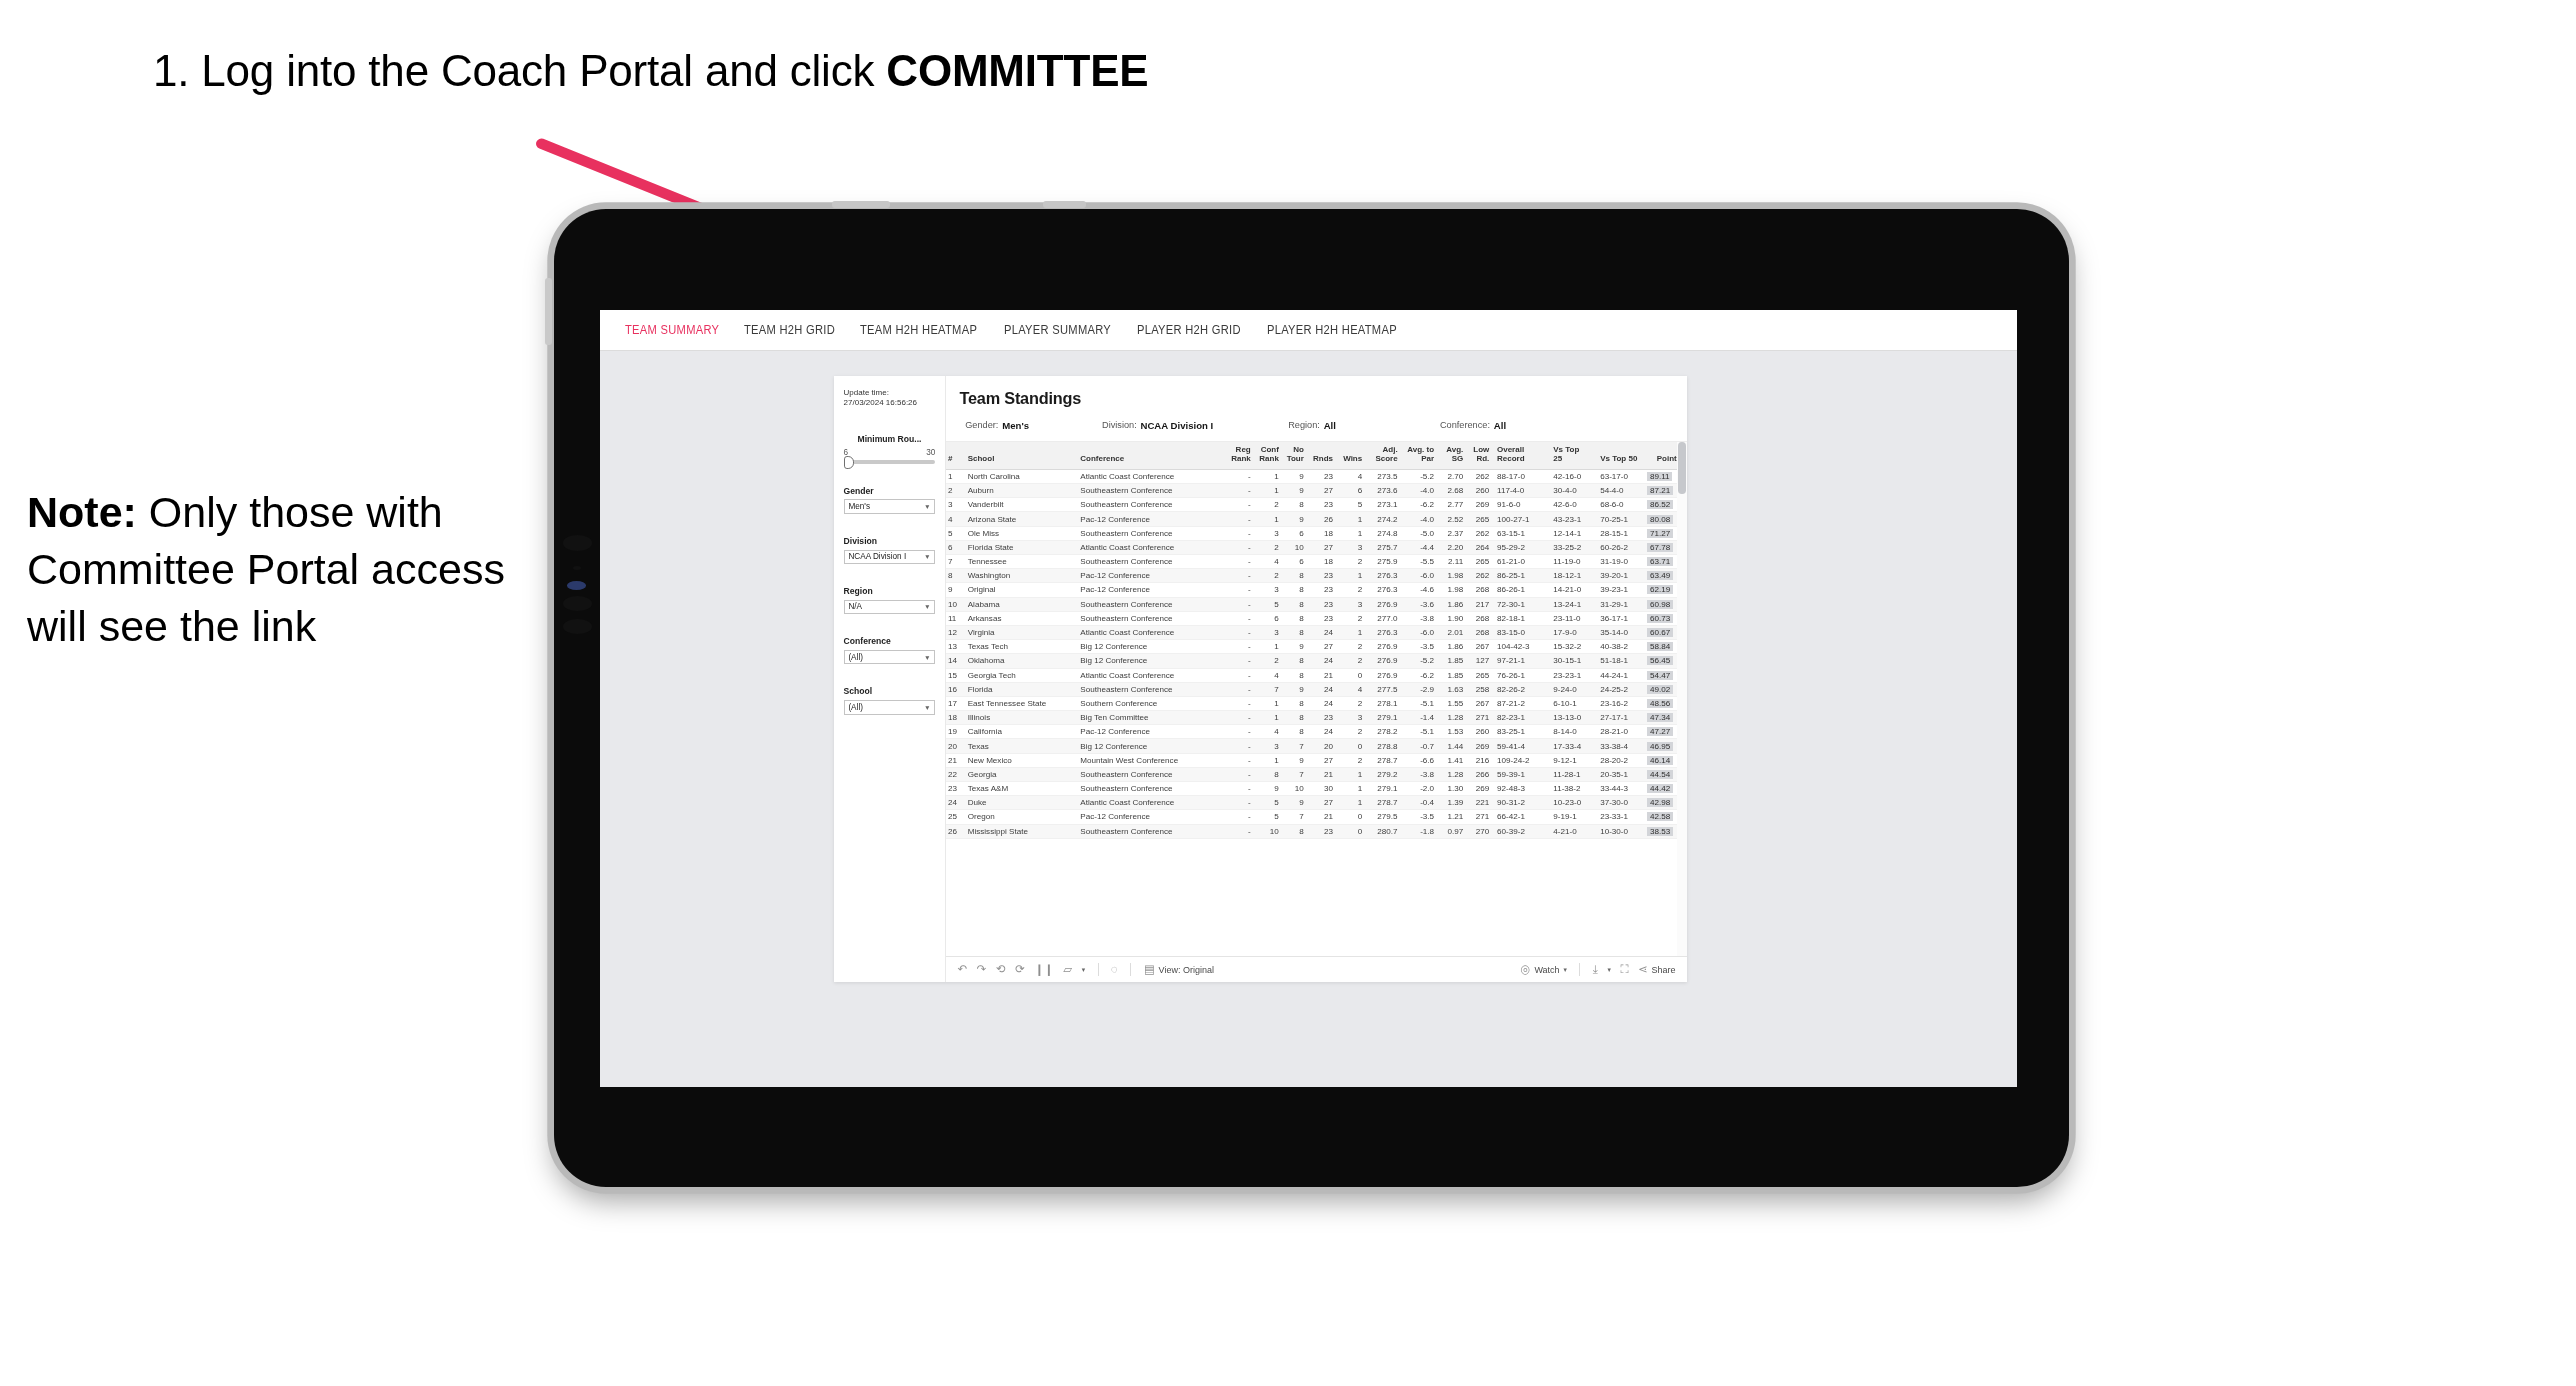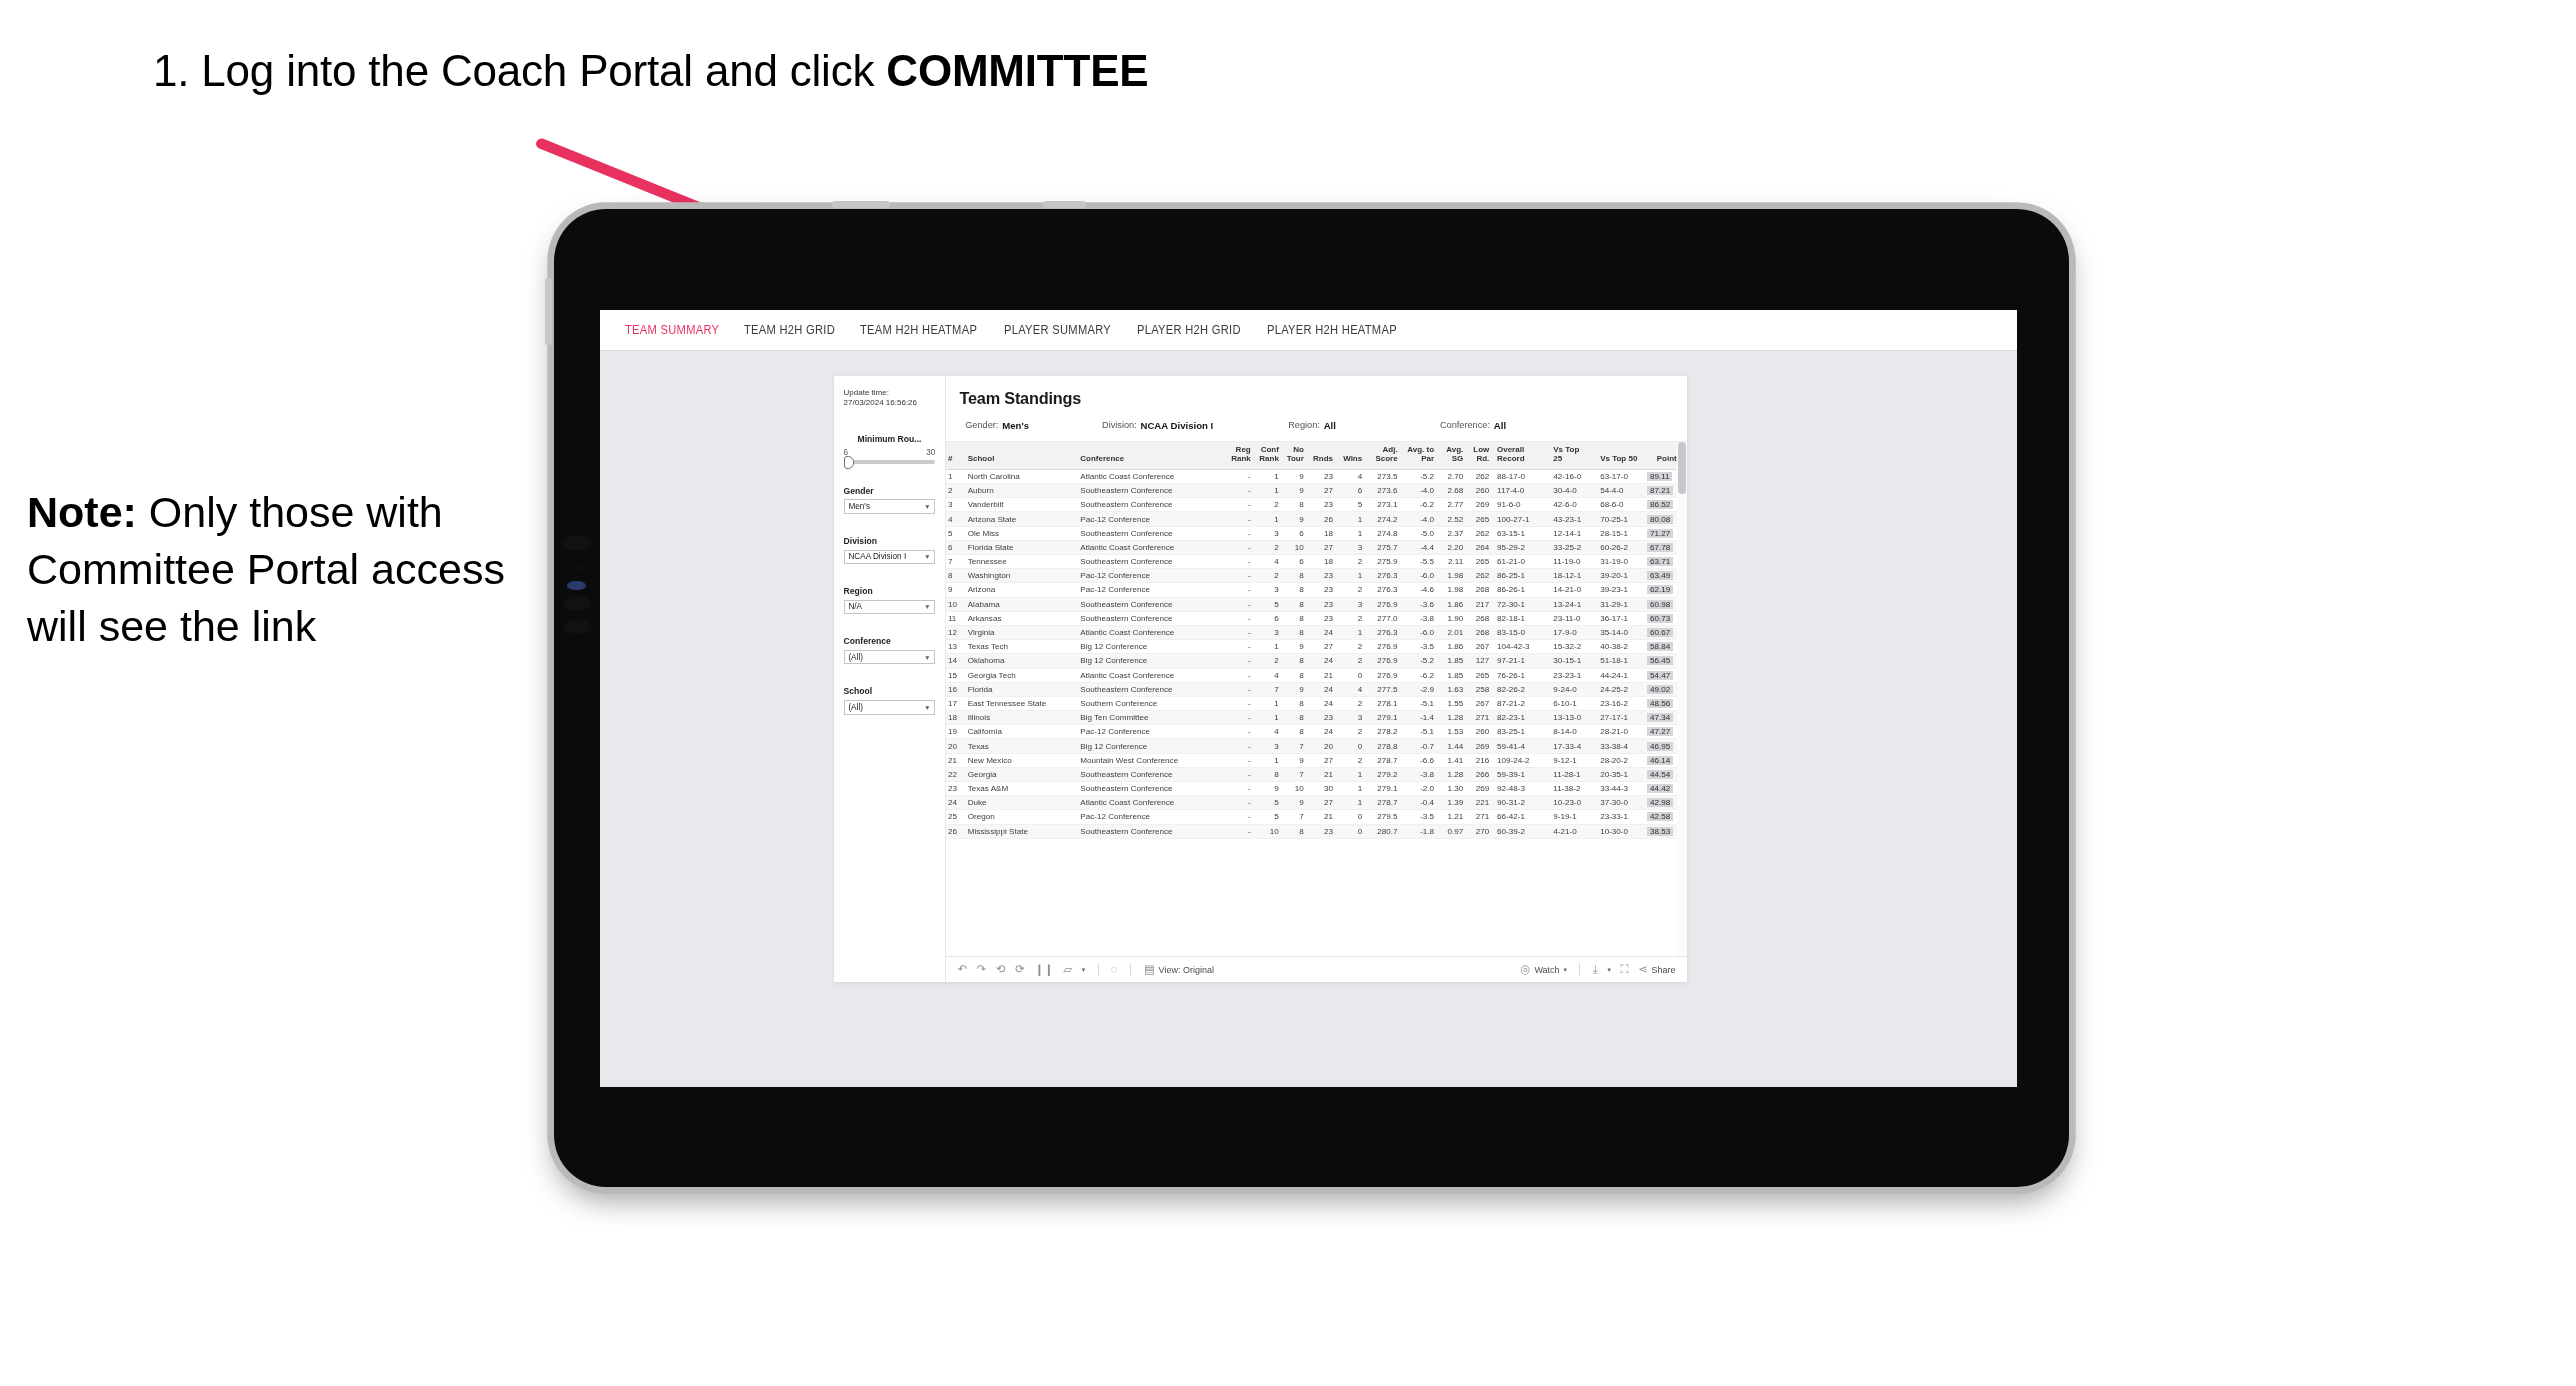--- a/index.html
+++ b/index.html
@@ -414,21 +414,21 @@
                       <td class="num">-6.0</td>
                       <td class="num">1.98</td>
                       <td class="num">262</td>
                       <td>86-25-1</td>
                       <td>18-12-1</td>
                       <td>39-20-1</td>
                       <td class="pts"><span>63.49</span></td>
                     </tr>
                     <tr>
                       <td>9</td>
-                      <td>Arizona</td>
+                      <td>Original</td>
                       <td>Pac-12 Conference</td>
                       <td class="num">-</td>
                       <td class="num">3</td>
                       <td class="num">8</td>
                       <td class="num">23</td>
                       <td class="num">2</td>
                       <td class="num">276.3</td>
                       <td class="num">-4.6</td>
                       <td class="num">1.98</td>
                       <td class="num">268</td>

